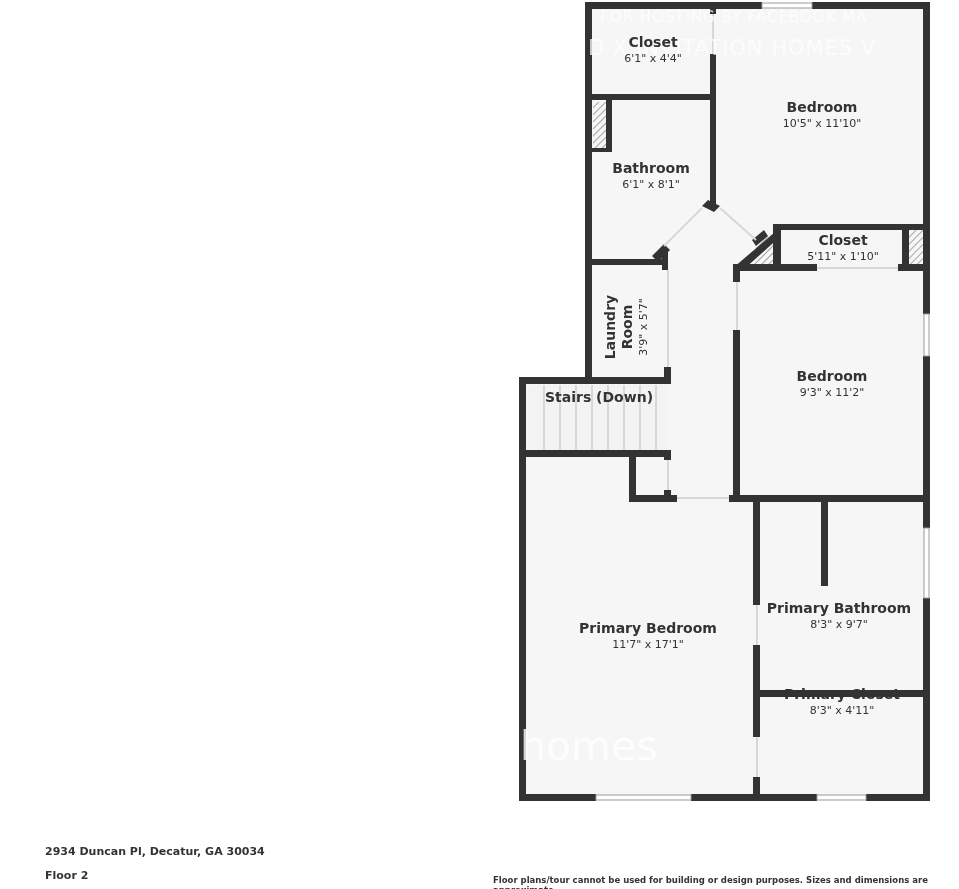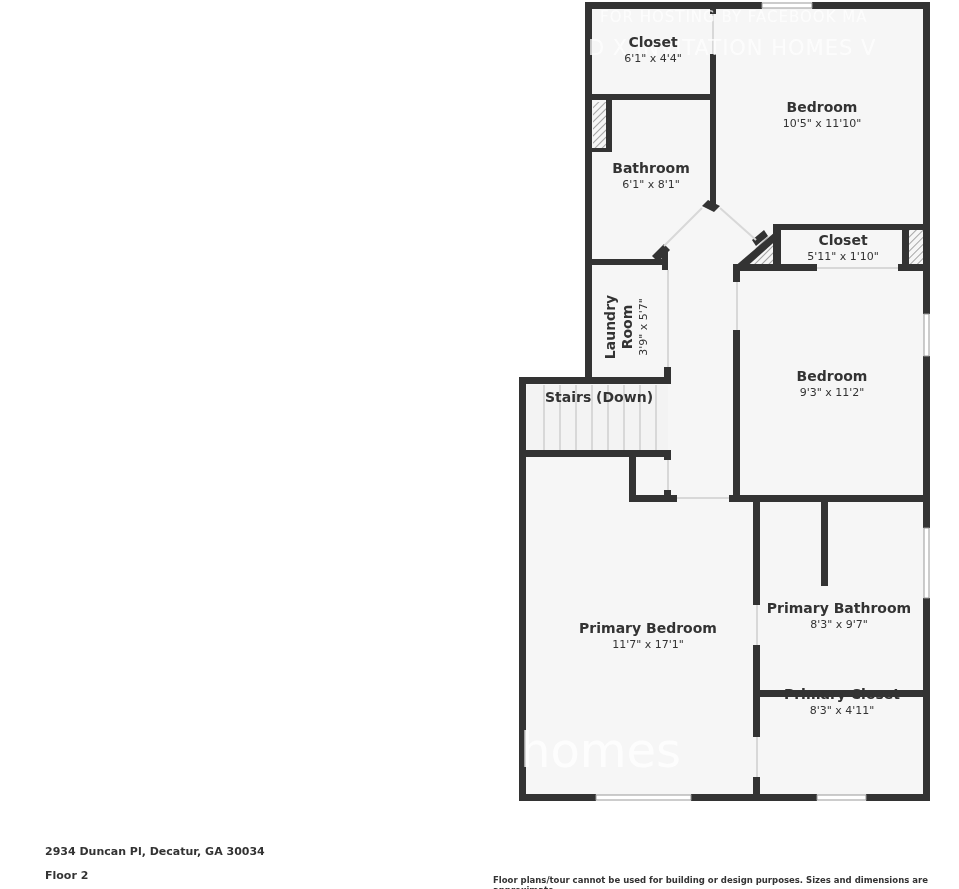--- a/index.html
+++ b/index.html
@@ -125,21 +125,21 @@
     <line x1="817" y1="268" x2="898" y2="268"></line>
     <line x1="668" y1="460" x2="668" y2="490"></line>
     <line x1="677" y1="498" x2="729" y2="498"></line>
     <line x1="757" y1="605" x2="757" y2="645"></line>
     <line x1="757" y1="737" x2="757" y2="777"></line>
   </g>
 </svg>
 
 <div class="watermark" style="left:600px; top:8px; font-size:15px; letter-spacing:1px;">FOR HOSTING BY FACEBOOK MA</div>
 <div class="watermark" style="left:588px; top:36px; font-size:21px; letter-spacing:1px;">D X INVITATION HOMES V</div>
-<div class="watermark" style="left:520px; top:722px; font-size:48px; opacity:0.8;">homes</div>
+<div class="watermark" style="left:520px; top:722px; font-size:41px; opacity:0.8;">homes</div>
 
 <div class="room-label" style="left:653px; top:50px;">
   <div class="room-name">Closet</div>
   <div class="room-dim">6'1" x 4'4"</div>
 </div>
 <div class="room-label" style="left:822px; top:115px;">
   <div class="room-name">Bedroom</div>
   <div class="room-dim">10'5" x 11'10"</div>
 </div>
 <div class="room-label" style="left:651px; top:176px;text-align:center;">

